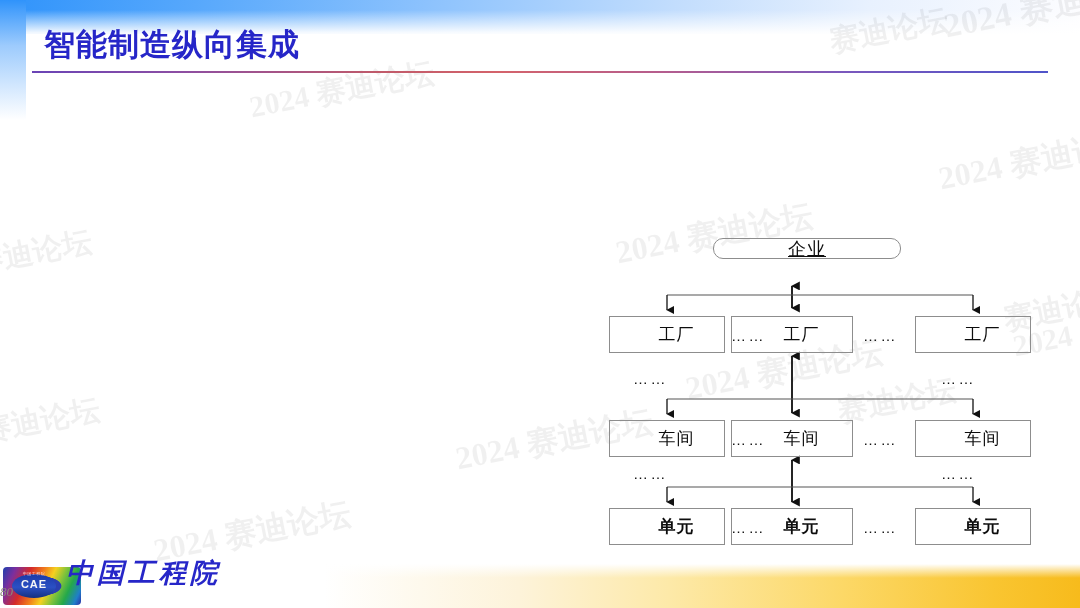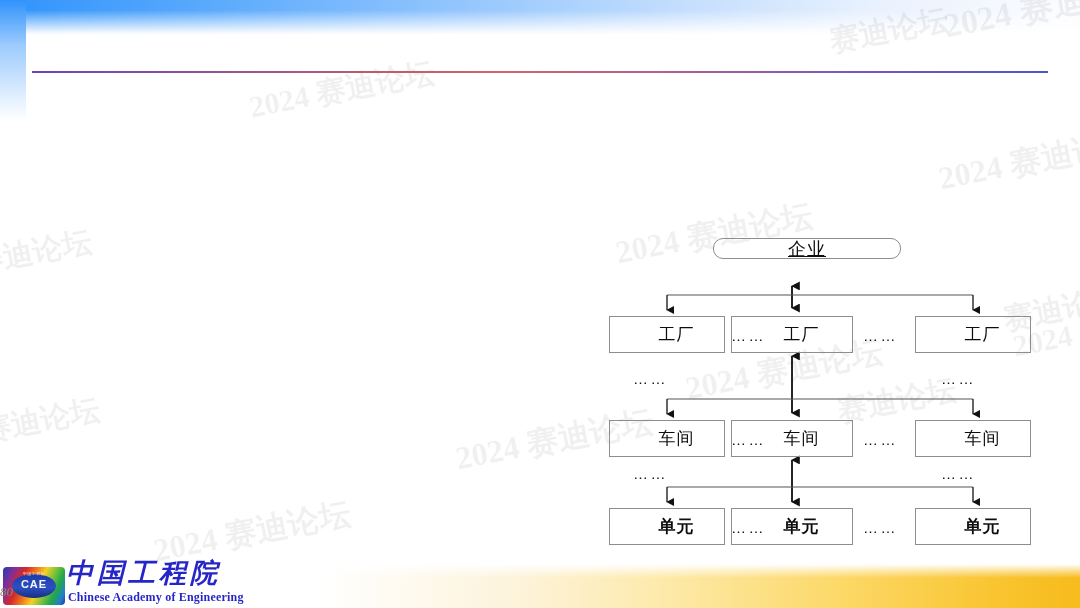--- a/index.html
+++ b/index.html
@@ -91,20 +91,21 @@
   }
   .svgwrap{position:absolute;left:0;top:0;width:470px;height:325px;overflow:visible;}
 
   
   .logo{
     position:absolute;left:3px;bottom:3px;width:62px;height:38px;border-radius:4px;
     background:
       radial-gradient(ellipse at 50% 50%, #2a3fb0 0%, #2a3fb0 34%, rgba(42,63,176,0) 36%),
       linear-gradient(115deg,#1d3fae 0%,#7b2f9e 14%,#d42a2a 30%,#f07a1c 44%,#f5d020 56%,#7fc33b 68%,#24a84a 80%,#1f7fc9 92%,#2a2fa6 100%);
     overflow:hidden;
+    padding-left:16px;
   }
   .logo .ring{
     position:absolute;left:9px;top:7px;width:44px;height:24px;border-radius:50%;
     background:linear-gradient(180deg,#1b39a6 0%,#2b50c4 55%,#16307f 100%);
   }
   .logo .cae{
     position:absolute;left:0;top:11px;width:62px;text-align:center;
     font-size:11px;font-weight:bold;color:#f6f6f6;letter-spacing:1px;
     font-family:"Liberation Sans","DejaVu Sans",sans-serif;
   }
@@ -145,20 +146,21 @@
   <div class="wm" style="left:682px;top:368px;font-size:32px;transform:rotate(-11deg);">2024 赛迪论坛</div>
   <div class="wm" style="left:452px;top:438px;font-size:32px;transform:rotate(-11deg);">2024 赛迪论坛</div>
   <div class="wm" style="left:150px;top:530px;font-size:32px;transform:rotate(-11deg);">2024 赛迪论坛</div>
   <div class="wm" style="left:-30px;top:244px;font-size:30px;transform:rotate(-11deg);">赛迪论坛</div>
   <div class="wm" style="left:-22px;top:412px;font-size:30px;transform:rotate(-11deg);">赛迪论坛</div>
   <div class="wm" style="left:1000px;top:300px;font-size:30px;transform:rotate(-11deg);">赛迪论坛</div>
   <div class="wm" style="left:1010px;top:330px;font-size:30px;transform:rotate(-11deg);">2024</div>
   <div class="wm" style="left:834px;top:392px;font-size:30px;transform:rotate(-11deg);">赛迪论坛</div>
   <div class="wm" style="left:246px;top:88px;font-size:30px;transform:rotate(-11deg);">2024 赛迪论坛</div>
 
+  <div class="title">智能制造纵向集成</div>
   <div class="title-rule"></div>
 
 
   <div class="diagram">
 
     <svg class="svgwrap" viewBox="0 0 470 325" xmlns="http://www.w3.org/2000/svg">
       <defs>
         <marker id="ar" markerWidth="7" markerHeight="7" refX="3.2" refY="5.6" orient="auto">
           <path d="M0,0 L3.2,6.2 L6.4,0 Z" fill="#111"></path>
         </marker>
@@ -217,16 +219,15 @@
   </div>
 
   <div class="bottom-band"></div>
 
   <div class="logo">
     <div class="ring"></div>
     <div class="tiny">中国工程院</div>
     <div class="cae">CAE</div>
   </div>
   <div class="org-cn">中国工程院</div>
-  <div class="org-en">Chinese Academy of Engineering</div>
 
   <div class="page-num">80</div>
 </div>
 
 </body></html>

